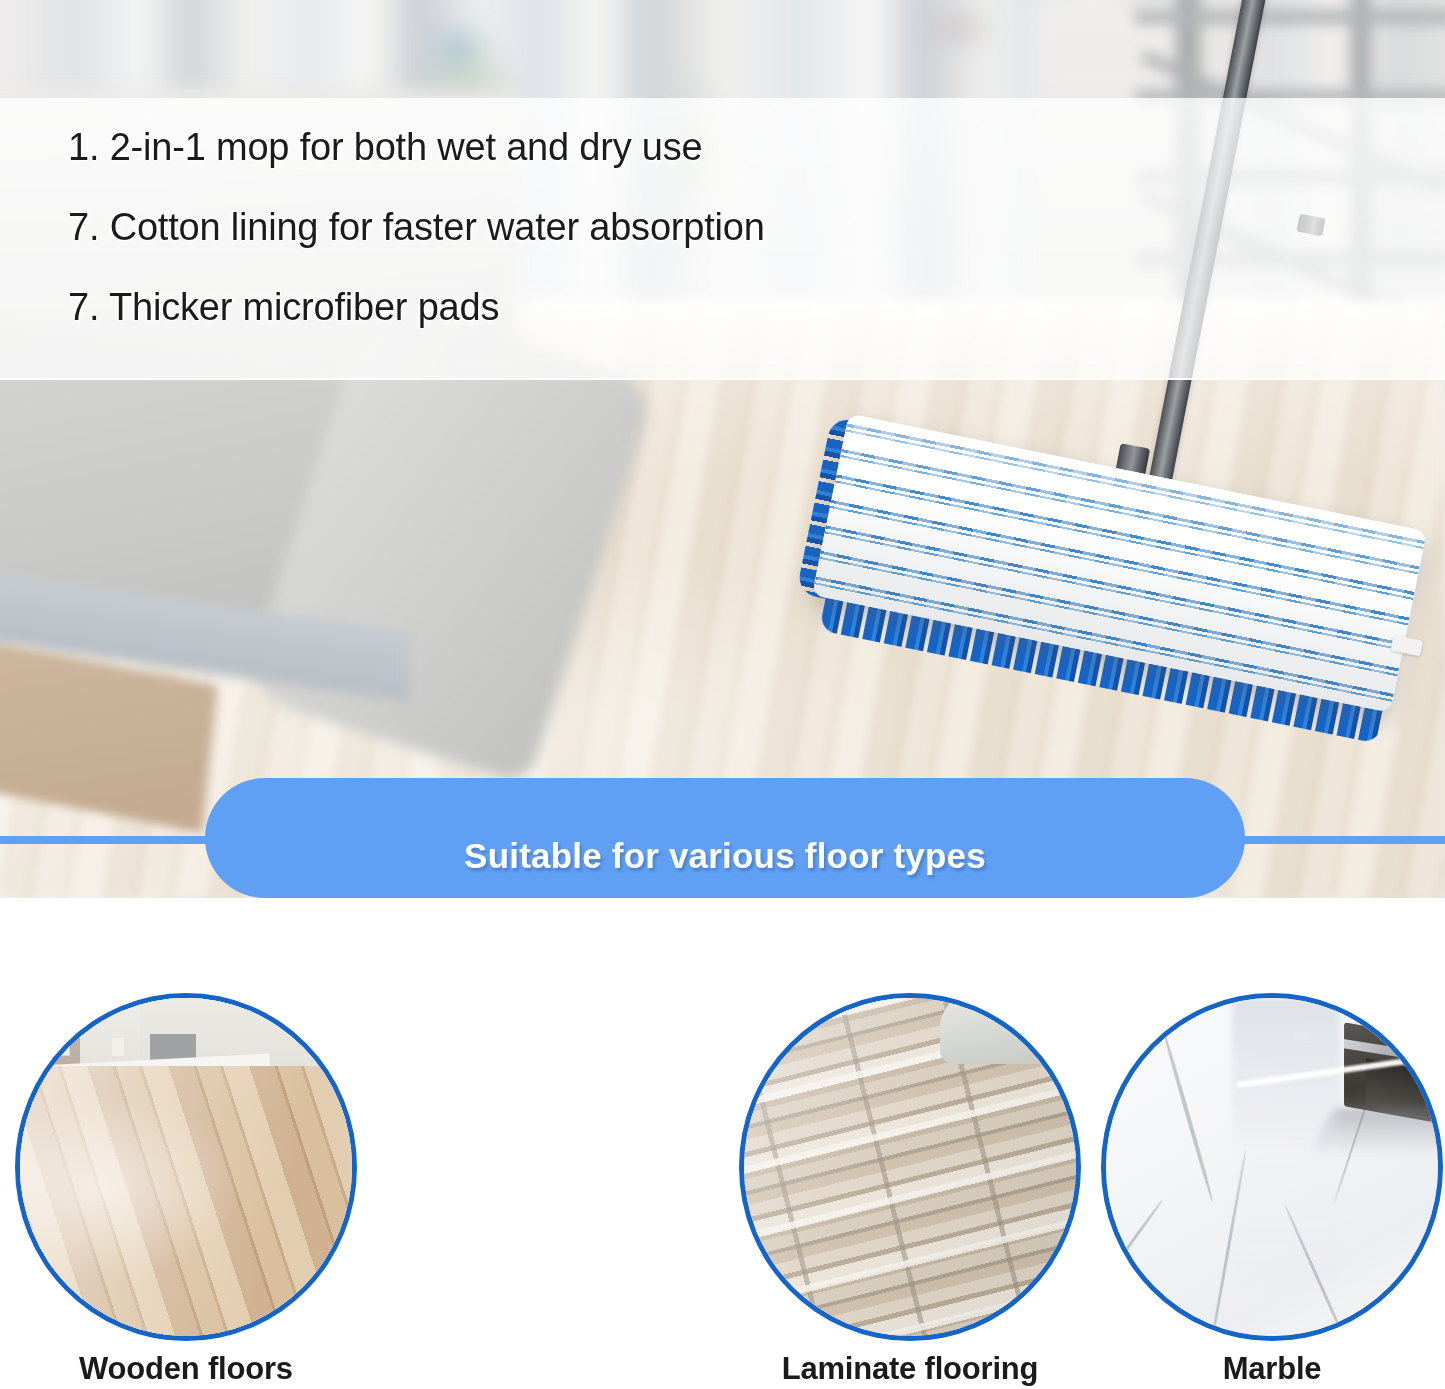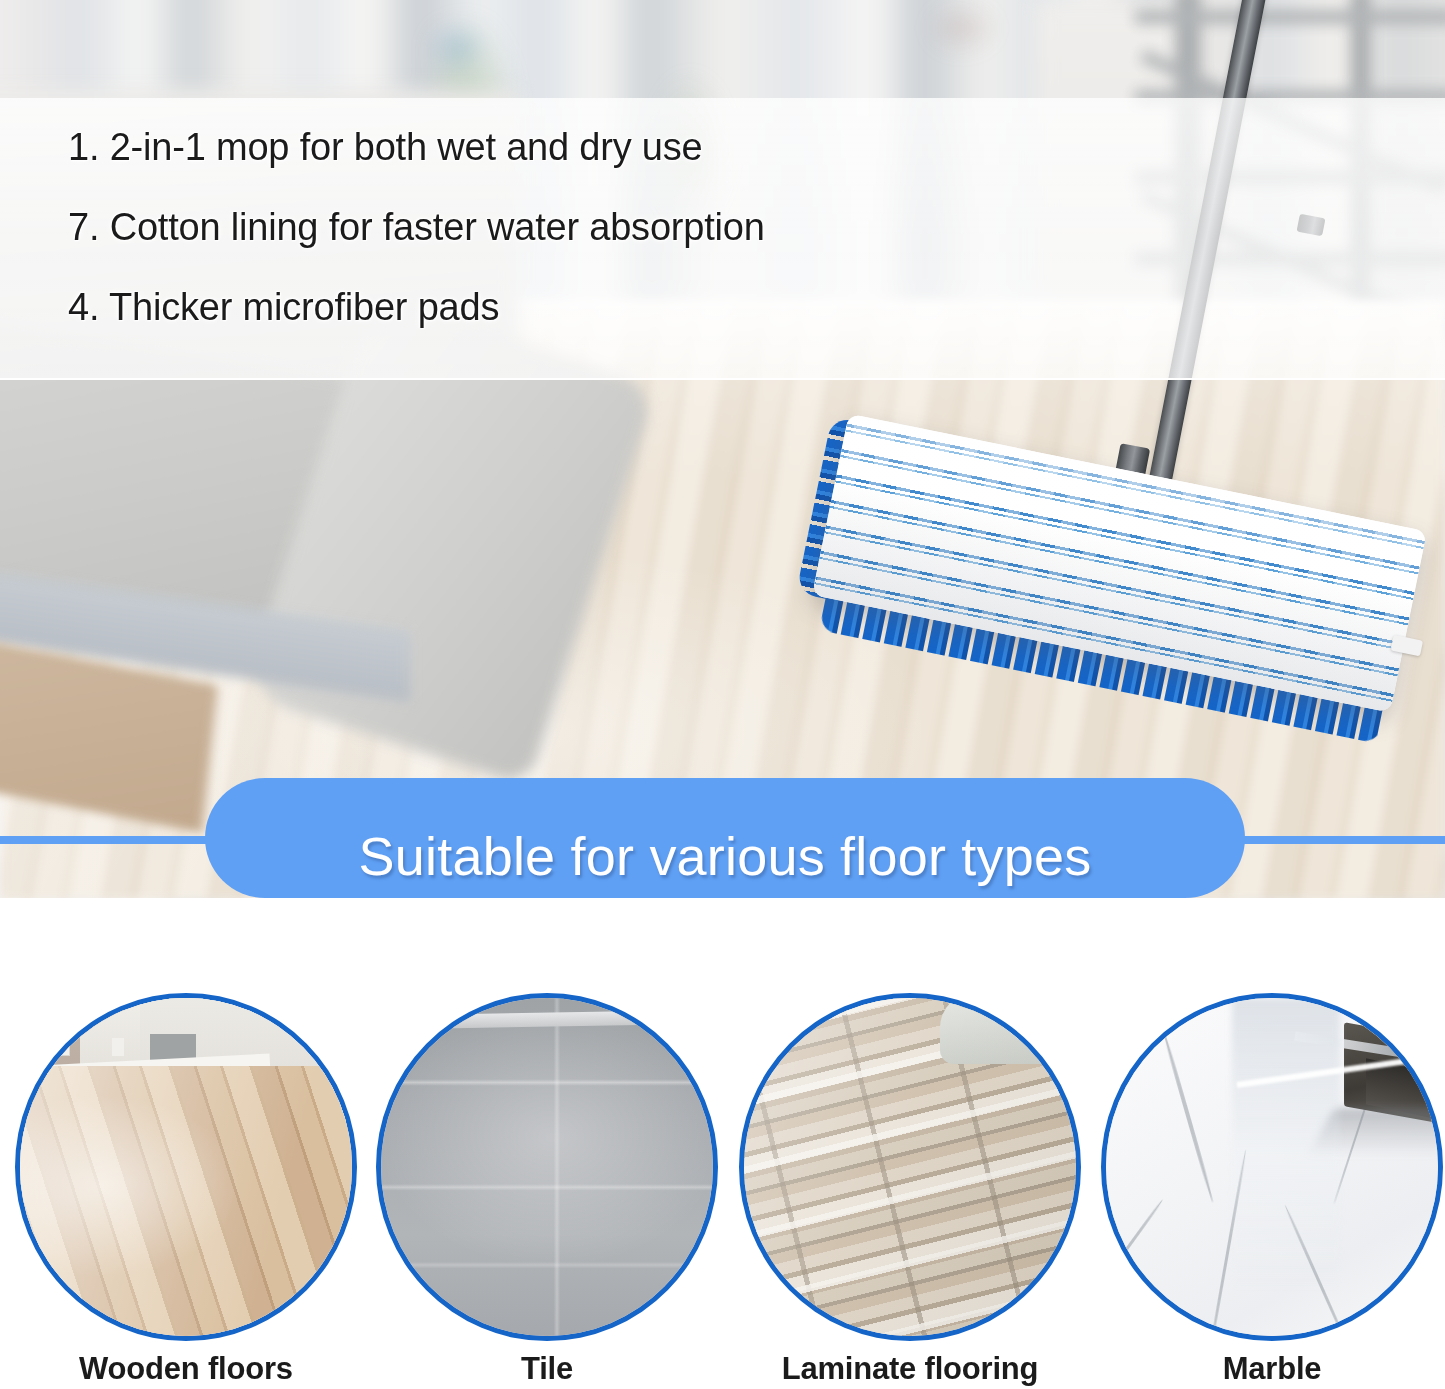--- a/index.html
+++ b/index.html
@@ -268,22 +268,22 @@
     background: #5fa0f5;
   }
   .pill {
     position: absolute; left: 205px; top: 778px;
     width: 1040px; height: 120px;
     background: #5fa0f5;
     border-radius: 60px;
     display: flex; align-items: center; justify-content: center;
   }
   .pill-text {
-    font-size: 54px;
-    font-weight: normal;
+    font-size: 35px;
+    font-weight: bold;
     color: #ffffff;
     letter-spacing: 0.2px;
     text-shadow: 2px 3px 3px rgba(40,70,120,0.35);
     white-space: nowrap;
     margin-top: 36px;
   }
 
   
   .types {
     position: absolute; left: 0; top: 993px; width: 1445px; height: 396px;
@@ -520,21 +520,21 @@
         <div class="pad-wave"></div>
         <div class="pad-shade"></div>
       </div>
       <div class="pad-tab"></div>
     </div>
 
     <div class="overlay-band"></div>
     <div class="feature-list">
       <div class="feature-item">1. 2-in-1 mop for both wet and dry use</div>
       <div class="feature-item">7. Cotton lining for faster water absorption</div>
-      <div class="feature-item">4. Thicker microfiber pads</div>
+      <div class="feature-item">7. Thicker microfiber pads</div>
     </div>
 
     <div class="blue-rule"></div>
     <div class="pill">
       <span class="pill-text">Suitable for various floor types</span>
     </div>
   </div>
 
   <div class="types">
 
@@ -549,29 +549,20 @@
           <div class="wood-trim2"></div>
           <div class="wood-outlet"></div>
           <div class="wood-outlet2"></div>
           <div class="wood-floor"></div>
           <div class="wood-floor-light"></div>
         </div>
       </div>
       <div class="type-label">Wooden floors</div>
     </div>
 
-    <div class="type-cell c1">
-      <div class="circle">
-        <div class="tile-bg"></div>
-        <div class="tile-lines"></div>
-        <div class="tile-baseboard"></div>
-        <div class="tile-sheen"></div>
-      </div>
-      <div class="type-label">Tile</div>
-    </div>
 
     <div class="type-cell c2">
       <div class="circle">
         <div class="lam-bg"></div>
         <div class="lam-cross"></div>
         <div class="lam-joints"></div>
         <div class="lam-sofa"></div>
         <div class="lam-sheen"></div>
       </div>
       <div class="type-label">Laminate flooring</div>

